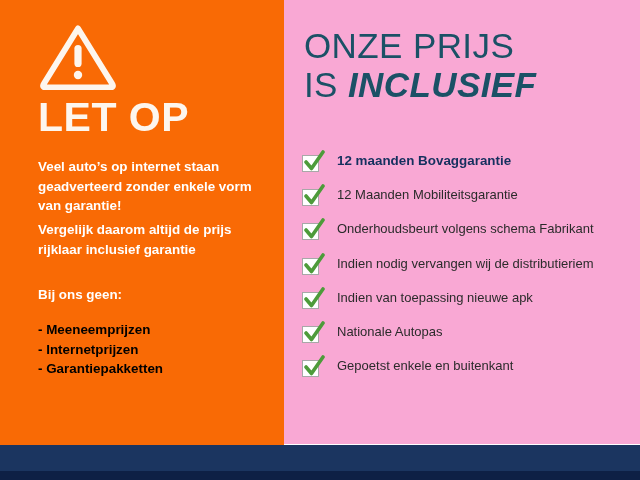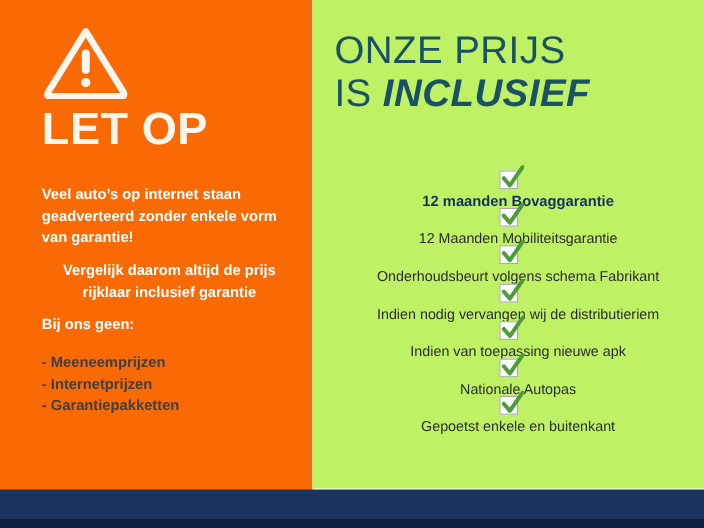--- a/index.html
+++ b/index.html
@@ -52,47 +52,47 @@
 
   .orange-body {
     position: absolute;
     left: 38px;
     color: #ffffff;
     font-weight: bold;
     font-size: 13.4px;
     line-height: 19.6px;
     width: 232px;
   }
-  #warn-para-1 { top: 157px; margin-top: 10px; }
-  #warn-para-2 { top: 236px; text-align: center; }
+  #warn-para-1 { top: 157px; }
+  #warn-para-2 { top: 220px; }
   #warn-para-3 { top: 285px; }
 
   #no-list {
     position: absolute;
     left: 38px;
     top: 320px;
     width: 236px;
     margin: 0;
     padding: 0;
     list-style: none;
-    color: #404040;
+    color: #000000;
     font-weight: bold;
     font-size: 13.4px;
     line-height: 19.6px;
   }
   #no-list li { white-space: nowrap; }
 
   
   #right-panel {
     position: absolute;
     left: 284px;
     top: 0;
     width: 356px;
     height: 444px;
-    background: #bef264;
+    background: #f9a8d4;
   }
 
   #headline {
     position: absolute;
     left: 20px;
     top: 26px;
     color: #1b5166;
     font-size: 35px;
     line-height: 39px;
     letter-spacing: 0.4px;
@@ -108,22 +108,20 @@
     top: 153px;
     width: 338px;
     margin: 0;
     padding: 0;
     list-style: none;
   }
   .benefit-row {
     position: relative;
     height: 34.2px;
     display: flex;
-    align-items: center;
-    flex-direction: column;
   }
   .check-box {
     position: relative;
     width: 22px;
     height: 22px;
     flex: 0 0 22px;
     margin-right: 13px;
   }
   .check-box .box {
     position: absolute;

